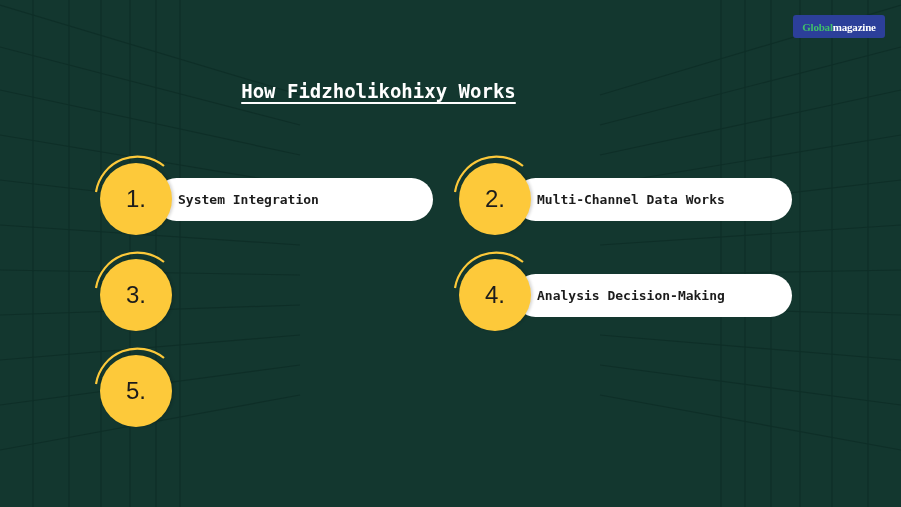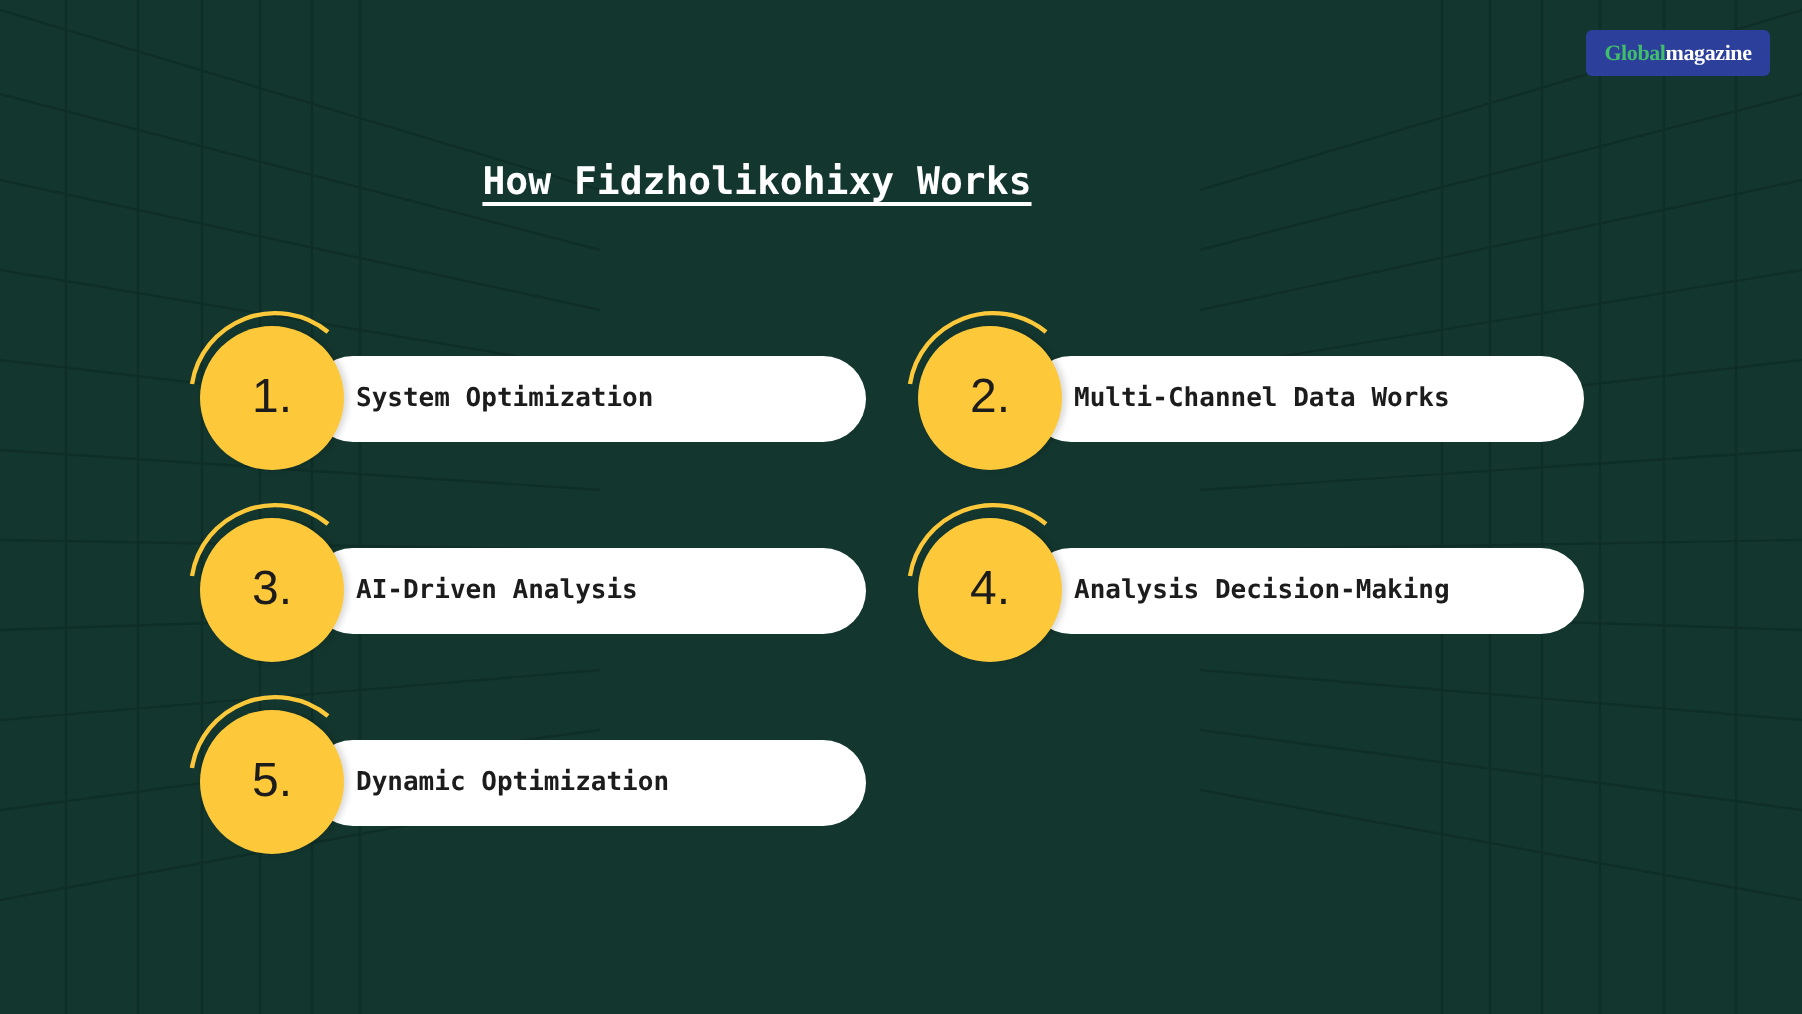--- a/index.html
+++ b/index.html
@@ -63,56 +63,50 @@
     <span>magazine</span>
 </div>
 
 <div class="title"><span>How Fidzholikohixy Works</span></div>
 
 <div class="step" style="left:100px;top:154px;">
   <svg class="arc" viewBox="0 0 80 40">
       <path d="M4 38 A42 42 0 0 1 72 12" stroke="#fdc93a" stroke-width="2.2" fill="none"></path>
     </svg>
   <div class="pill">
-      <span class="pill-label">System Optimization</span>
+      <span class="pill-label">System Integration</span>
     </div>
   <div class="circle">1.</div>
 </div>
 
 <div class="step" style="left:459px;top:154px;">
   <svg class="arc" viewBox="0 0 80 40">
       <path d="M4 38 A42 42 0 0 1 72 12" stroke="#fdc93a" stroke-width="2.2" fill="none"></path>
     </svg>
   <div class="pill">
       <span class="pill-label">Multi-Channel Data Works</span>
     </div>
   <div class="circle">2.</div>
 </div>
 
 <div class="step" style="left:100px;top:250px;">
   <svg class="arc" viewBox="0 0 80 40">
       <path d="M4 38 A42 42 0 0 1 72 12" stroke="#fdc93a" stroke-width="2.2" fill="none"></path>
     </svg>
-  <div class="pill">
-      <span class="pill-label">AI-Driven Analysis</span>
-    </div>
   <div class="circle">3.</div>
 </div>
 
 <div class="step" style="left:459px;top:250px;">
   <svg class="arc" viewBox="0 0 80 40">
       <path d="M4 38 A42 42 0 0 1 72 12" stroke="#fdc93a" stroke-width="2.2" fill="none"></path>
     </svg>
   <div class="pill">
       <span class="pill-label">Analysis Decision-Making</span>
     </div>
   <div class="circle">4.</div>
 </div>
 
 <div class="step" style="left:100px;top:346px;">
   <svg class="arc" viewBox="0 0 80 40">
       <path d="M4 38 A42 42 0 0 1 72 12" stroke="#fdc93a" stroke-width="2.2" fill="none"></path>
     </svg>
-  <div class="pill">
-      <span class="pill-label">Dynamic Optimization</span>
-    </div>
   <div class="circle">5.</div>
 </div>
 
 </body></html>

